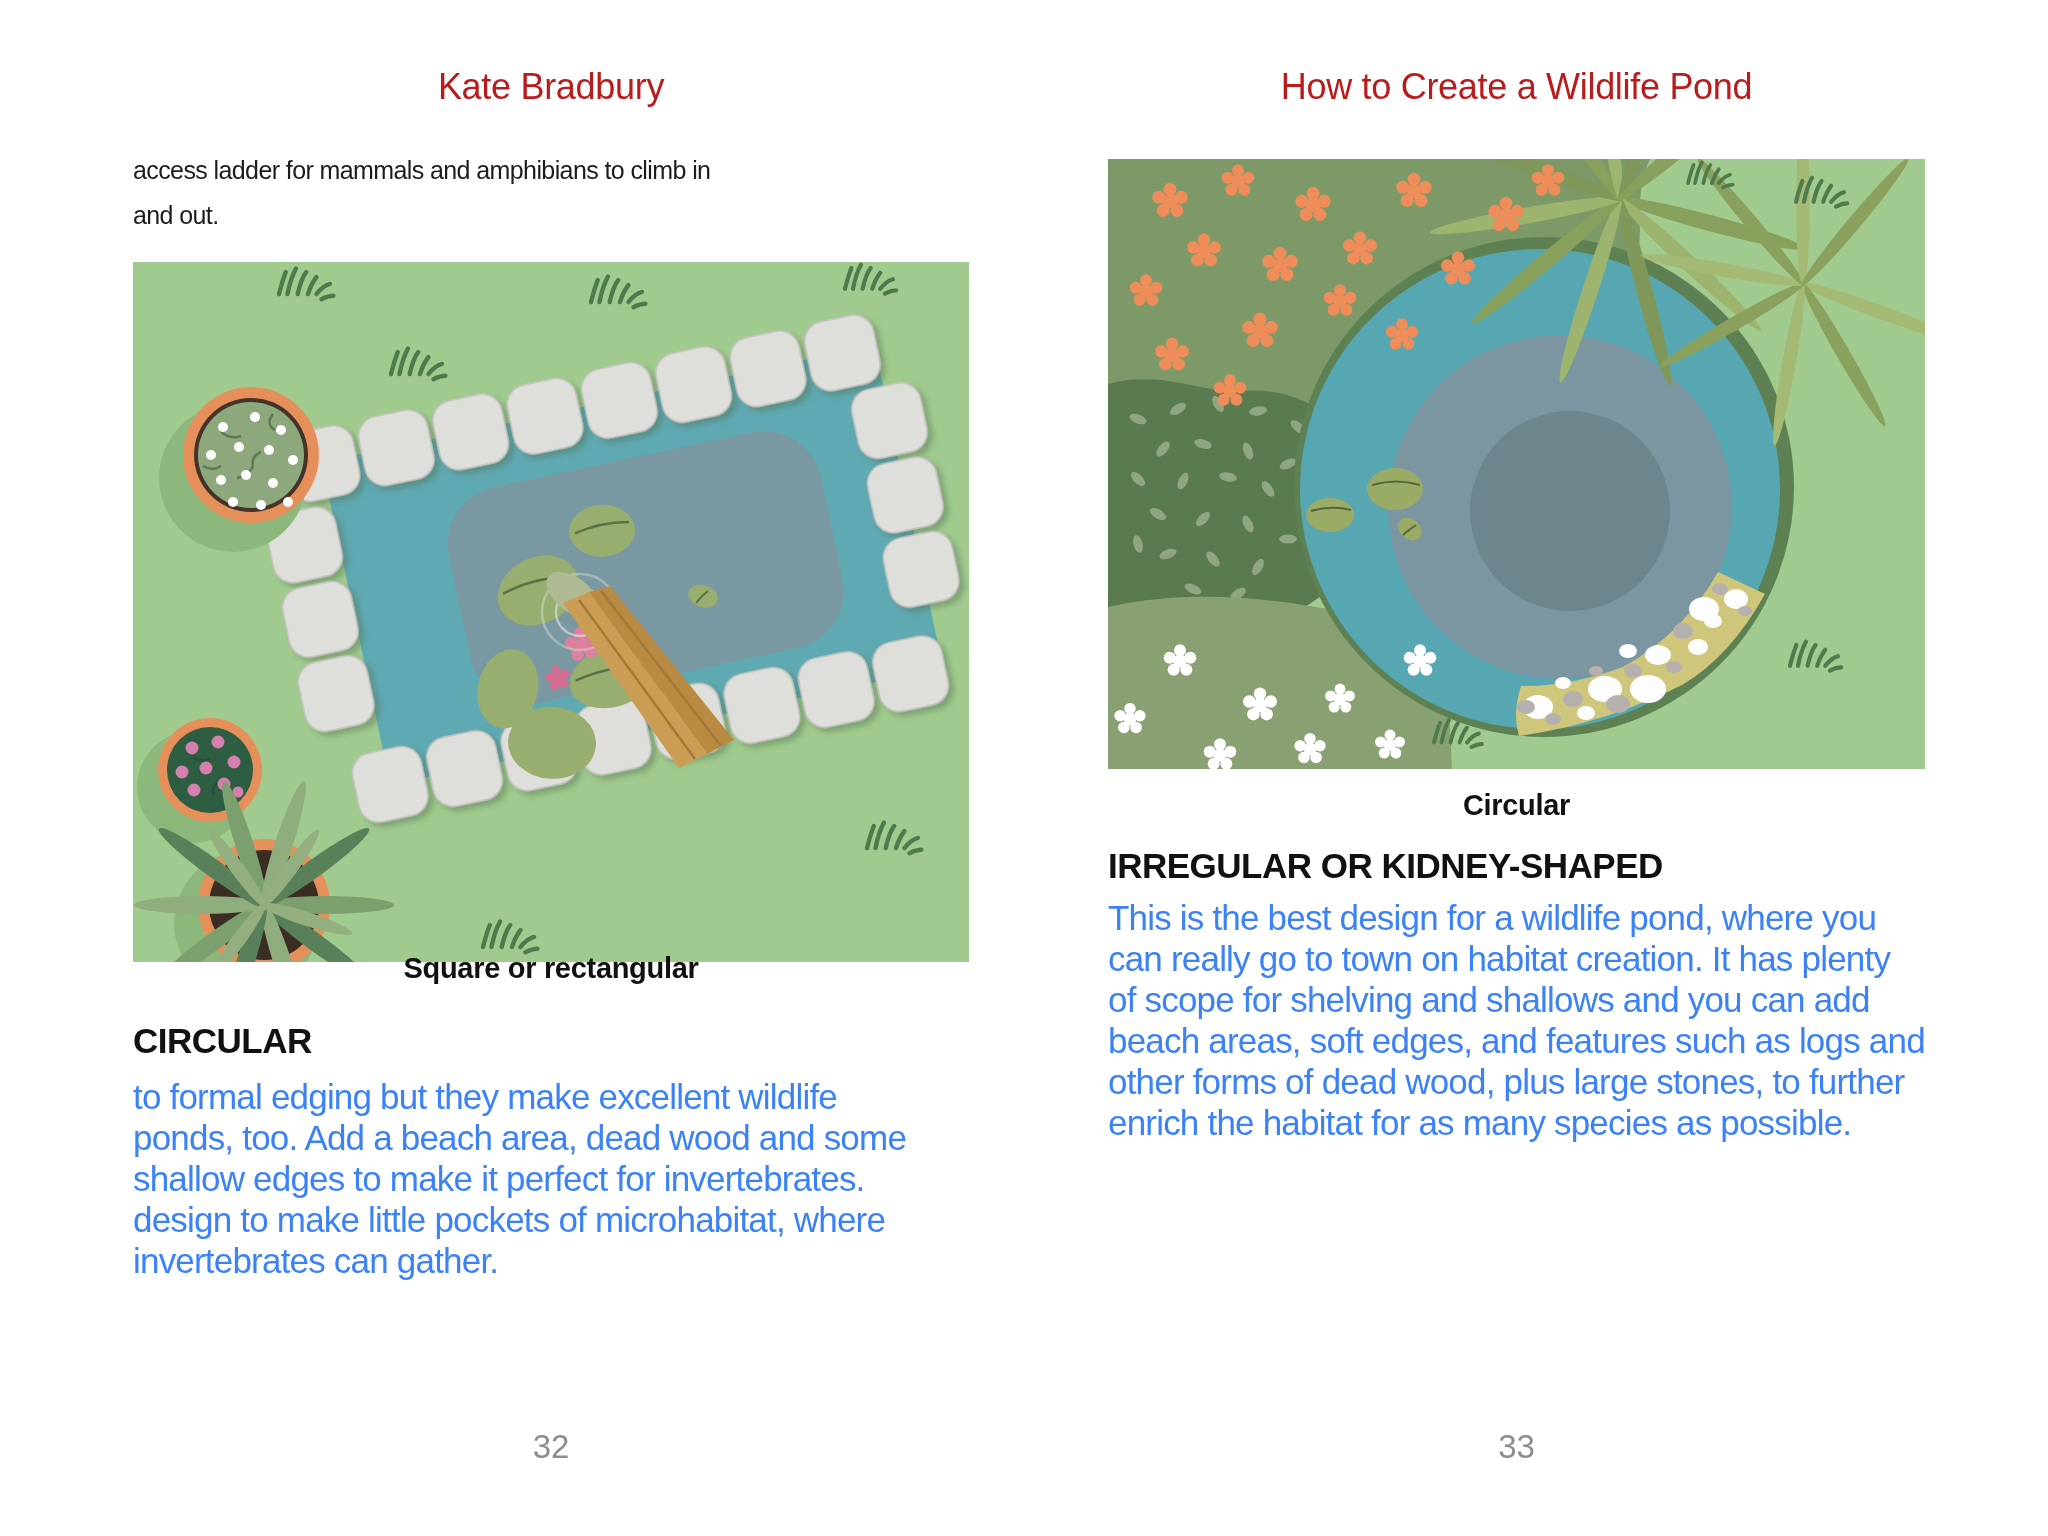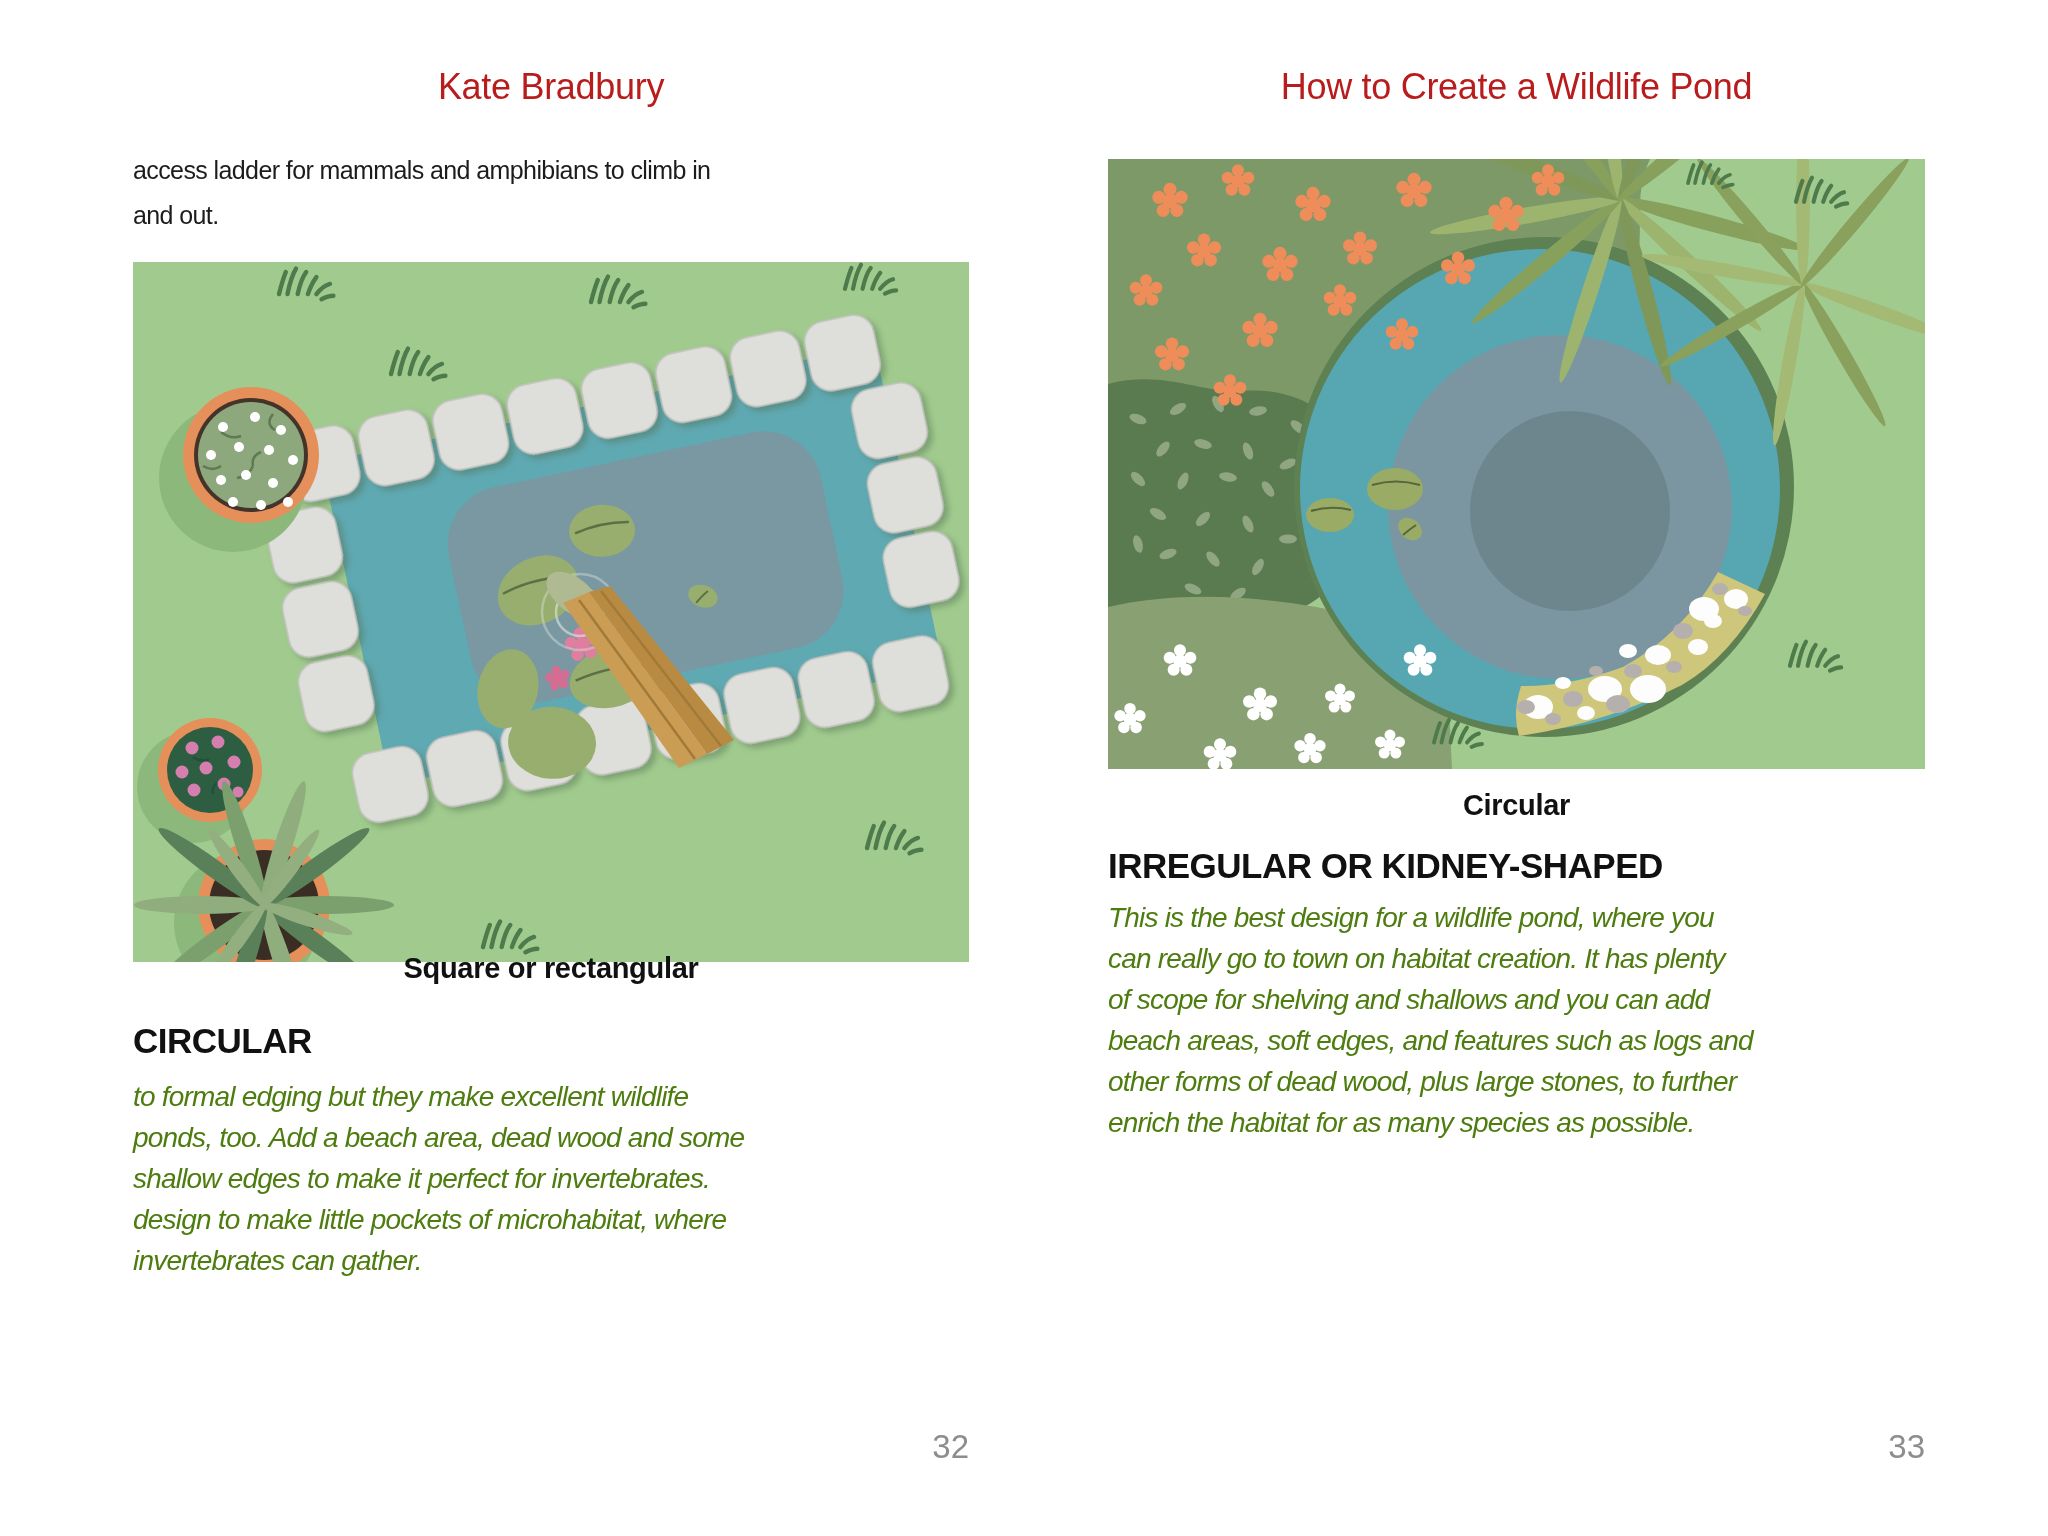--- a/index.html
+++ b/index.html
@@ -27,28 +27,27 @@
   .cap-left{left:133px;top:952px;width:836px;}
   .cap-right{left:1108px;top:789px;width:817px;}
   .sec-heading{
     position:absolute;margin:0;font-size:35px;font-weight:bold;color:#111;
     letter-spacing:-0.5px;
     text-align:center;
   }
   .sh-left{left:133px;top:1021px;}
   .sh-right{left:1108px;top:846px;}
   .body-text{
-    position:absolute;font-size:28px;line-height:41px;letter-spacing:-0.8px;
-    color:#4d7c0f;
-    font-style:italic;
+    position:absolute;font-size:35px;line-height:41px;letter-spacing:-0.8px;
+    color:#3b82f6;
   }
   .bt-left{left:133px;top:1076px;width:900px;}
   .bt-right{left:1108px;top:897px;width:900px;}
   .page-number{
-    position:absolute;top:1428px;font-size:33px;color:#8d8d8d;text-align:right;
+    position:absolute;top:1428px;font-size:33px;color:#8d8d8d;text-align:center;
   }
   .pn-left{left:133px;width:836px;}
   .pn-right{left:1108px;width:817px;}
 </style>
 </head>
 <body>
 
 <div class="running-header rh-left">Kate Bradbury</div>
 
 <div class="intro-text">

